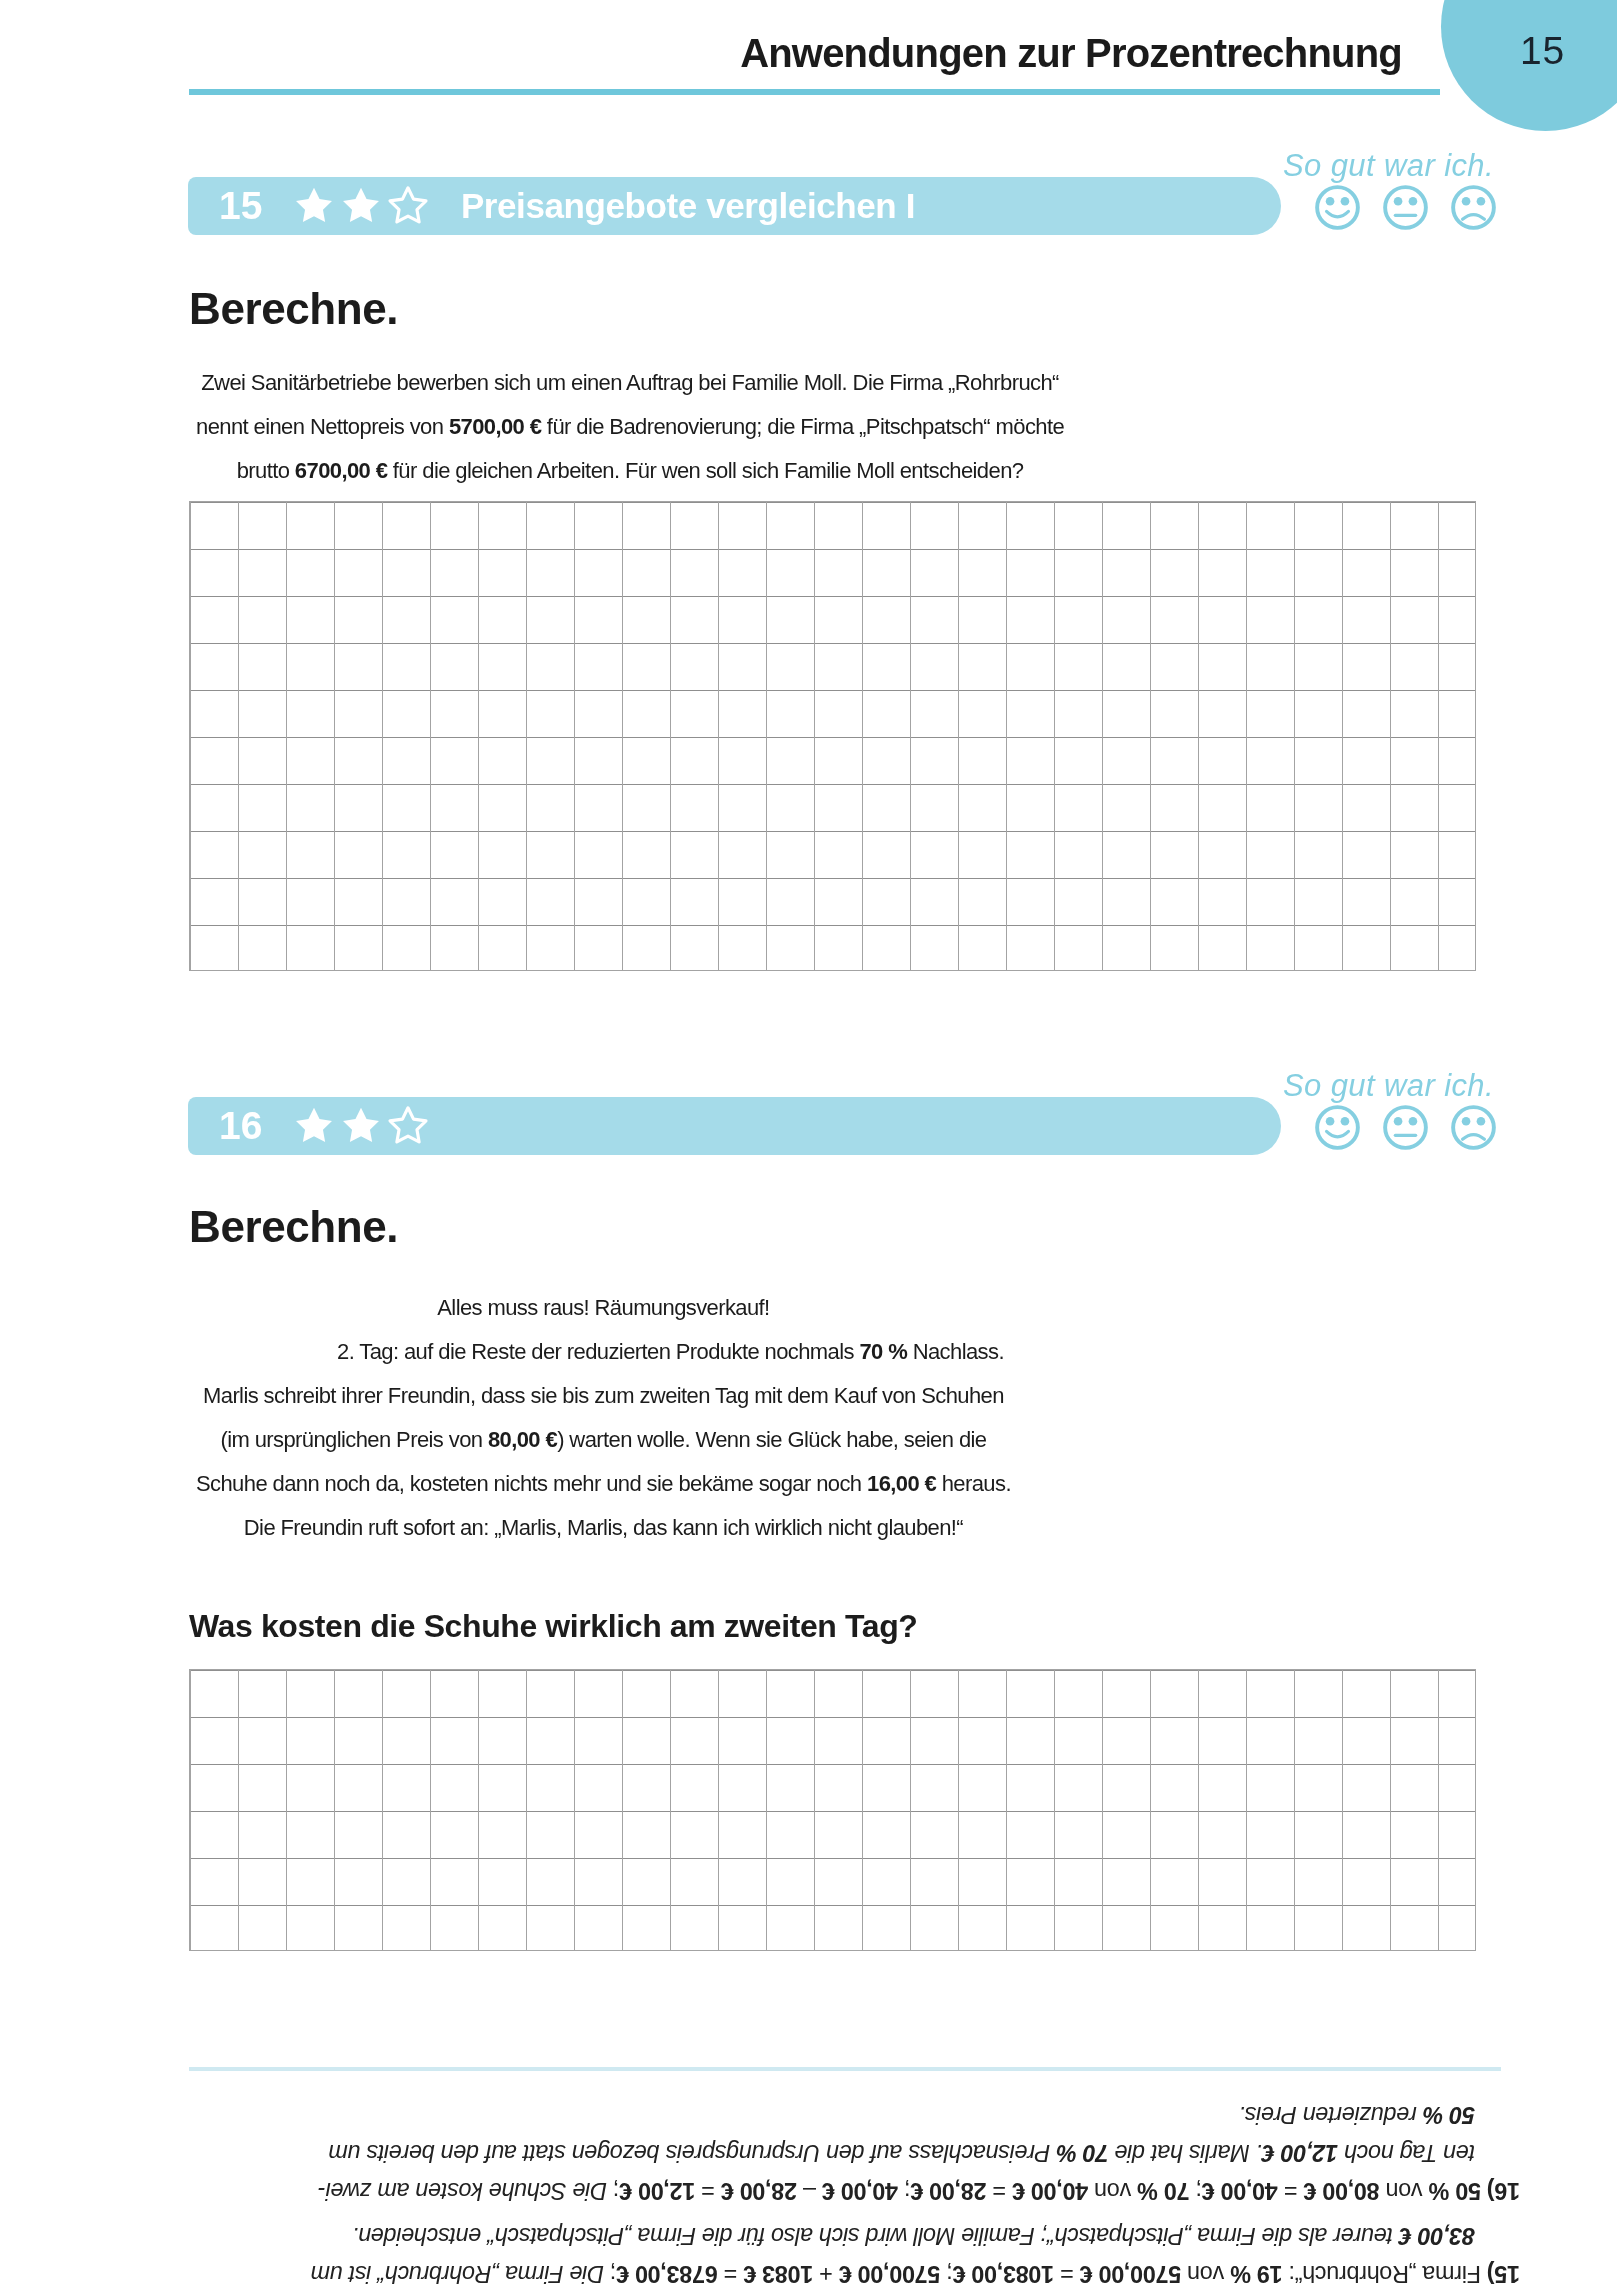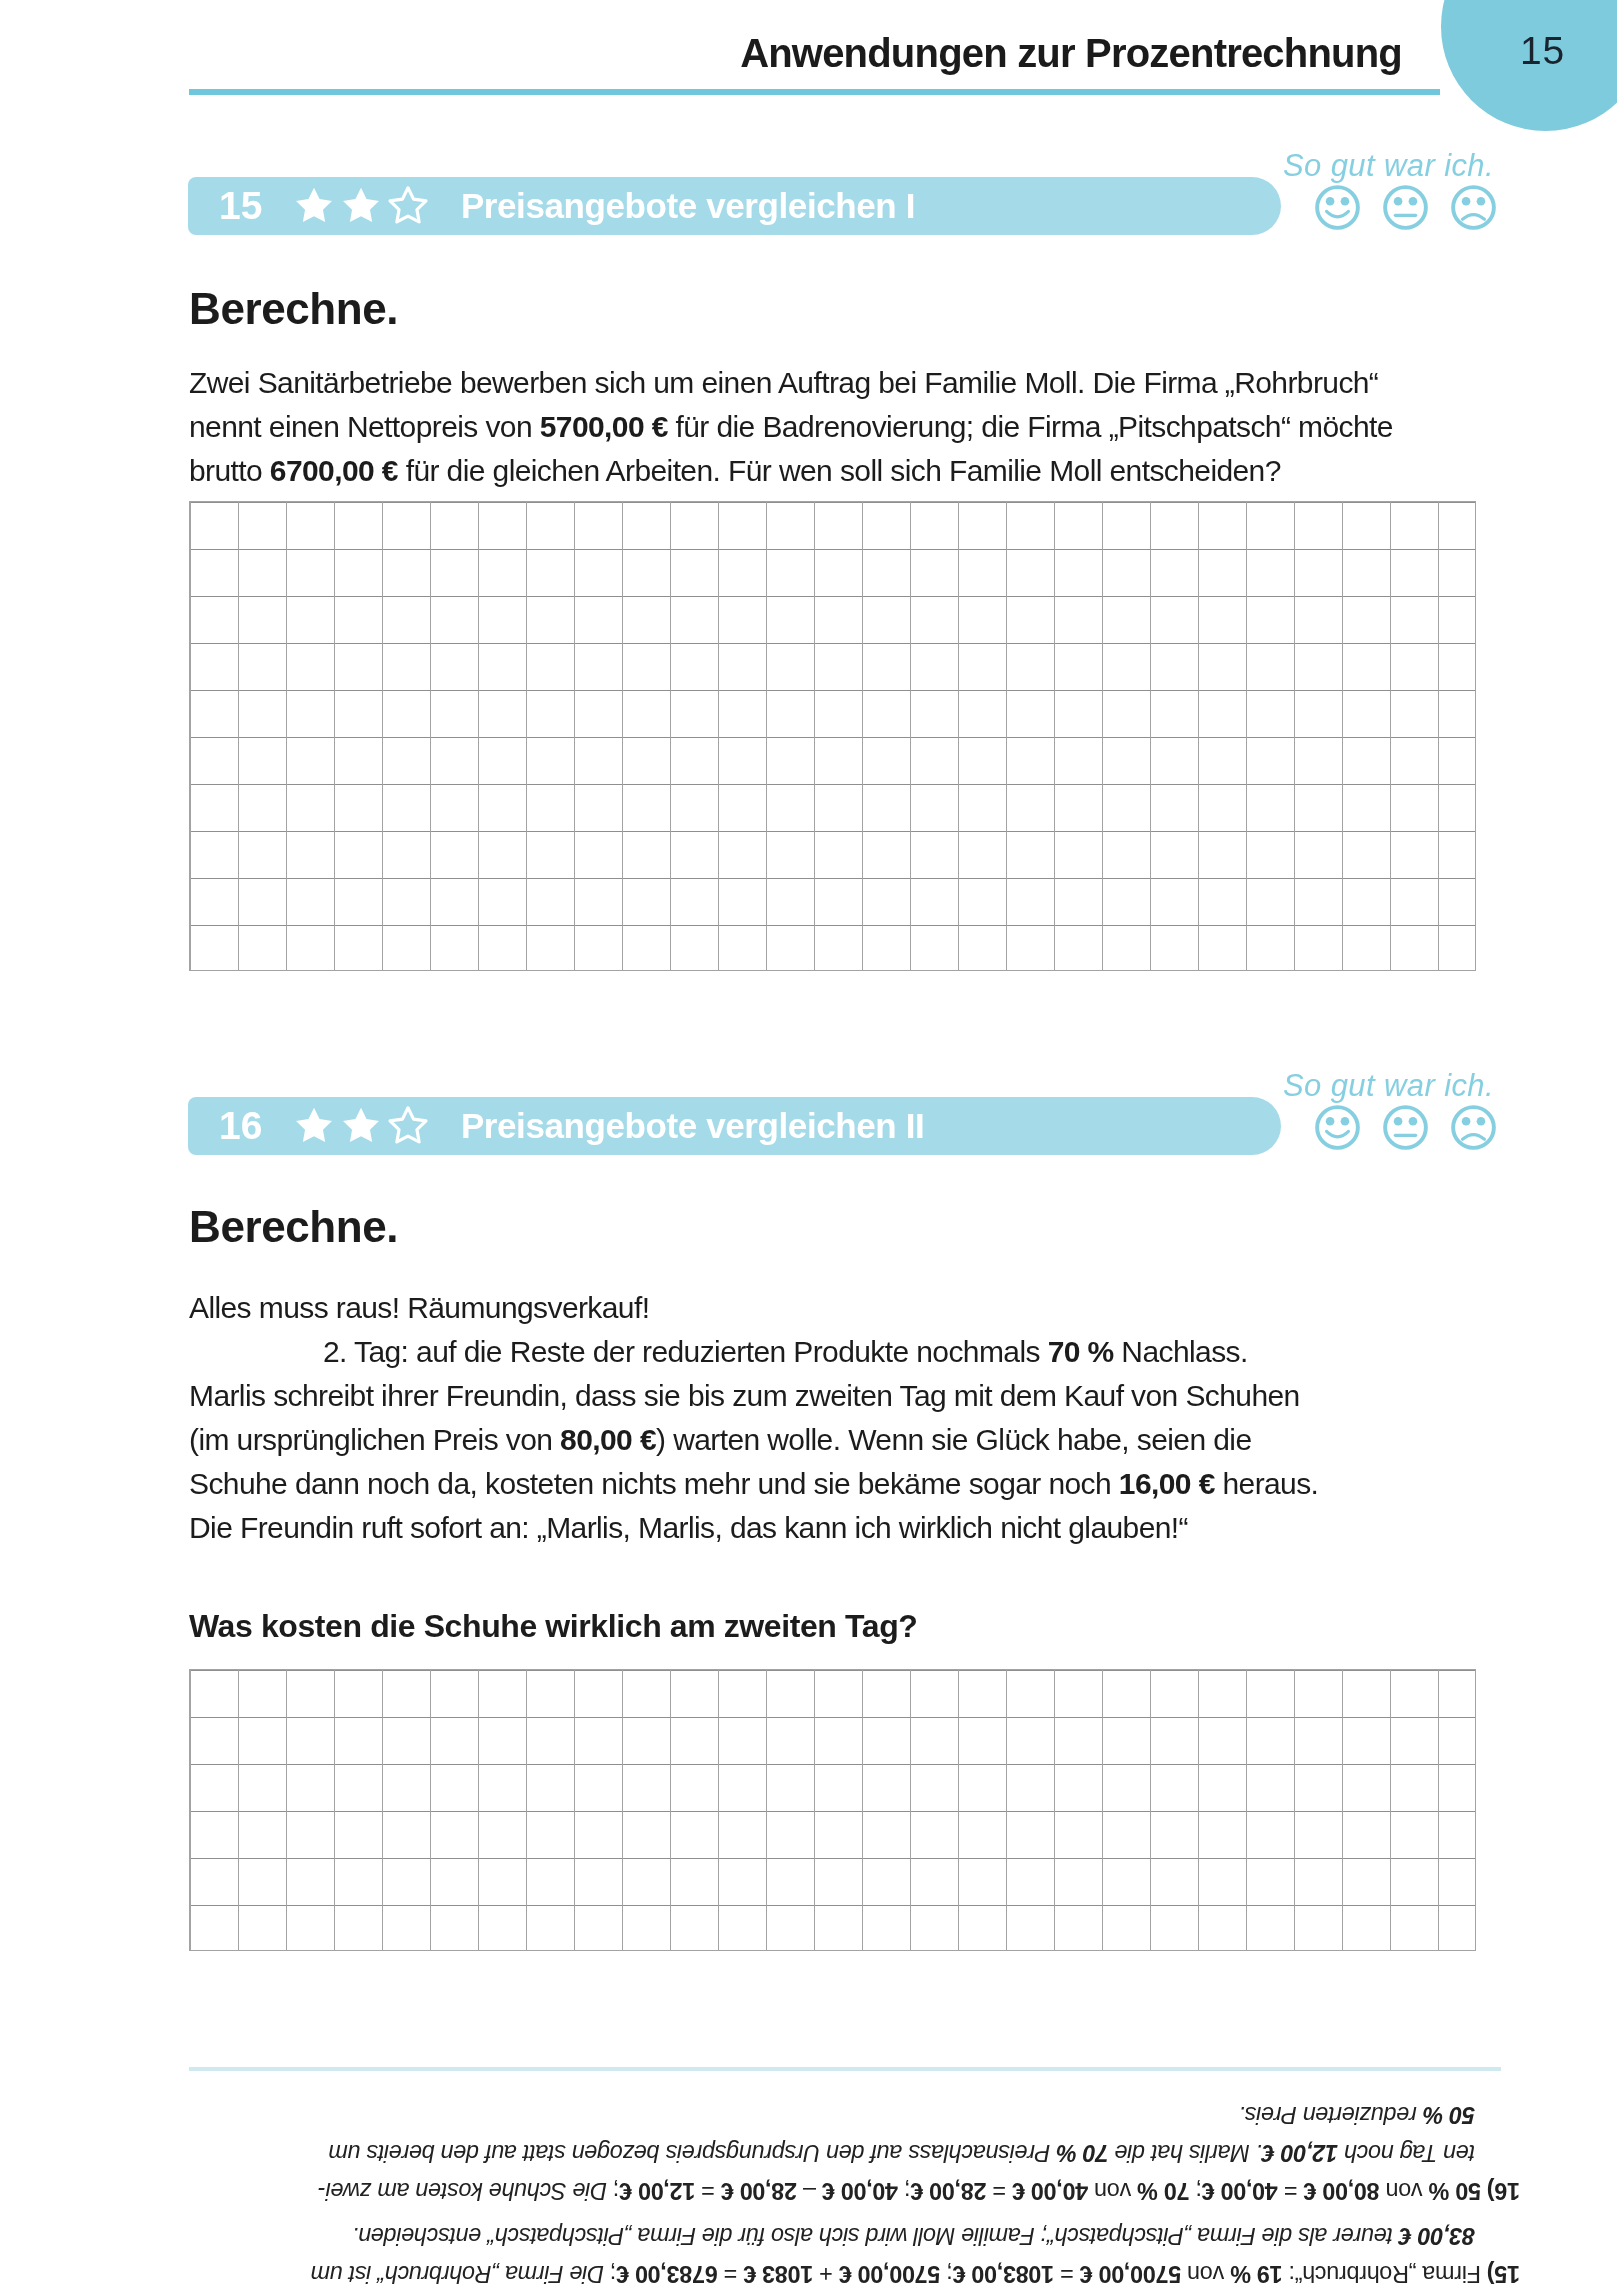--- a/index.html
+++ b/index.html
@@ -37,21 +37,21 @@
   .task-bar .title{font-size:35px;font-weight:700;margin-left:32px;letter-spacing:-0.4px;}
   
   .rating-caption{
     position:absolute;width:290px;text-align:right;
     font-size:31px;font-style:italic;color:var(--accent_icon,#85cfe1);letter-spacing:0.4px;
   }
   .smiley-row{position:absolute;display:flex;gap:21px;}
   .smiley{width:47px;height:47px;display:block;}
   
   .instruction{position:absolute;left:189px;font-size:44px;font-weight:700;letter-spacing:-0.4px;}
-  .textblock{position:absolute;left:189px;font-size:30px;line-height:44px;letter-spacing:-0.6px;white-space:nowrap;}
+  .textblock{position:absolute;left:196px;font-size:22px;line-height:44px;letter-spacing:-0.6px;white-space:nowrap;text-align:center;}
   .textblock .line{height:44px;}
   .offer-label{display:inline-block;width:134px;}
   .indent{padding-left:134px;}
   .question{position:absolute;left:189px;font-size:32px;font-weight:700;letter-spacing:-0.4px;white-space:nowrap;}
   
   .calc-grid{
     position:absolute;left:189px;width:1287px;
     border:0.8px solid var(--grid_line,#9d9d9d);box-sizing:border-box;
     background-image:
       linear-gradient(to right, var(--grid_line,#9d9d9d) 0.8px, transparent 0.8px),
@@ -157,21 +157,20 @@
       <svg class="star" viewBox="0 0 60 60">
         <polygon points="30,4 37.9,20.1 55.7,22.7 42.8,35.2 45.9,52.8 30,44.5 14.1,52.8 17.2,35.2 4.3,22.7 22.1,20.1" fill="#ffffff"></polygon>
       </svg>
       <svg class="star" viewBox="0 0 60 60">
         <polygon points="30,4 37.9,20.1 55.7,22.7 42.8,35.2 45.9,52.8 30,44.5 14.1,52.8 17.2,35.2 4.3,22.7 22.1,20.1" fill="#ffffff"></polygon>
       </svg>
       <svg class="star" viewBox="0 0 60 60">
         <polygon points="30,4 37.9,20.1 55.7,22.7 42.8,35.2 45.9,52.8 30,44.5 14.1,52.8 17.2,35.2 4.3,22.7 22.1,20.1" fill="none" stroke="#ffffff" stroke-width="4.5" stroke-linejoin="round"></polygon>
       </svg>
     </span>
-    <span class="title">Preisangebote vergleichen II</span>
   </div>
 
   <div class="instruction" style="top:1202px">Berechne.</div>
 
   <div class="textblock" style="top:1286px">
     <div class="line"><span>Alles muss raus! Räumungsverkauf!</span></div>
     <div class="line indent"><span>2. Tag: auf die Reste der reduzierten Produkte nochmals </span><span style="font-weight: 700;">70 %</span><span> Nachlass.</span></div>
     <div class="line"><span>Marlis schreibt ihrer Freundin, dass sie bis zum zweiten Tag mit dem Kauf von Schuhen</span></div>
     <div class="line"><span>(im ursprünglichen Preis von </span><span style="font-weight: 700;">80,00 €</span><span>) warten wolle. Wenn sie Glück habe, seien die</span></div>
     <div class="line"><span>Schuhe dann noch da, kosteten nichts mehr und sie bekäme sogar noch </span><span style="font-weight: 700;">16,00 €</span><span> heraus.</span></div>

